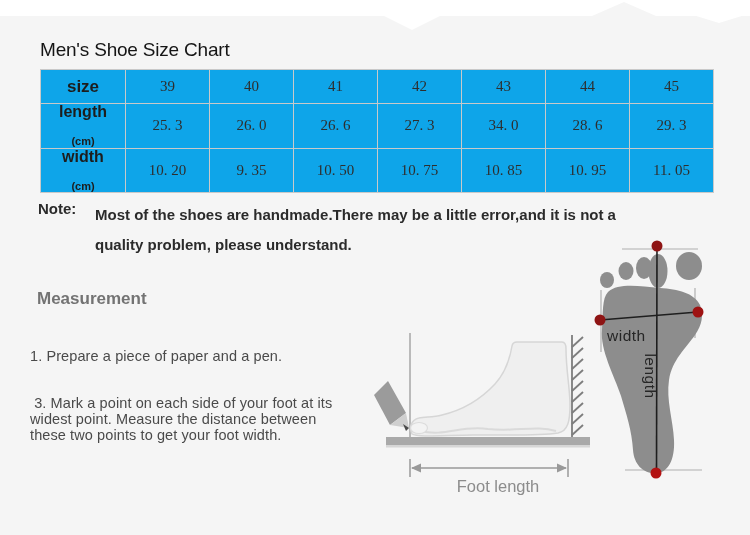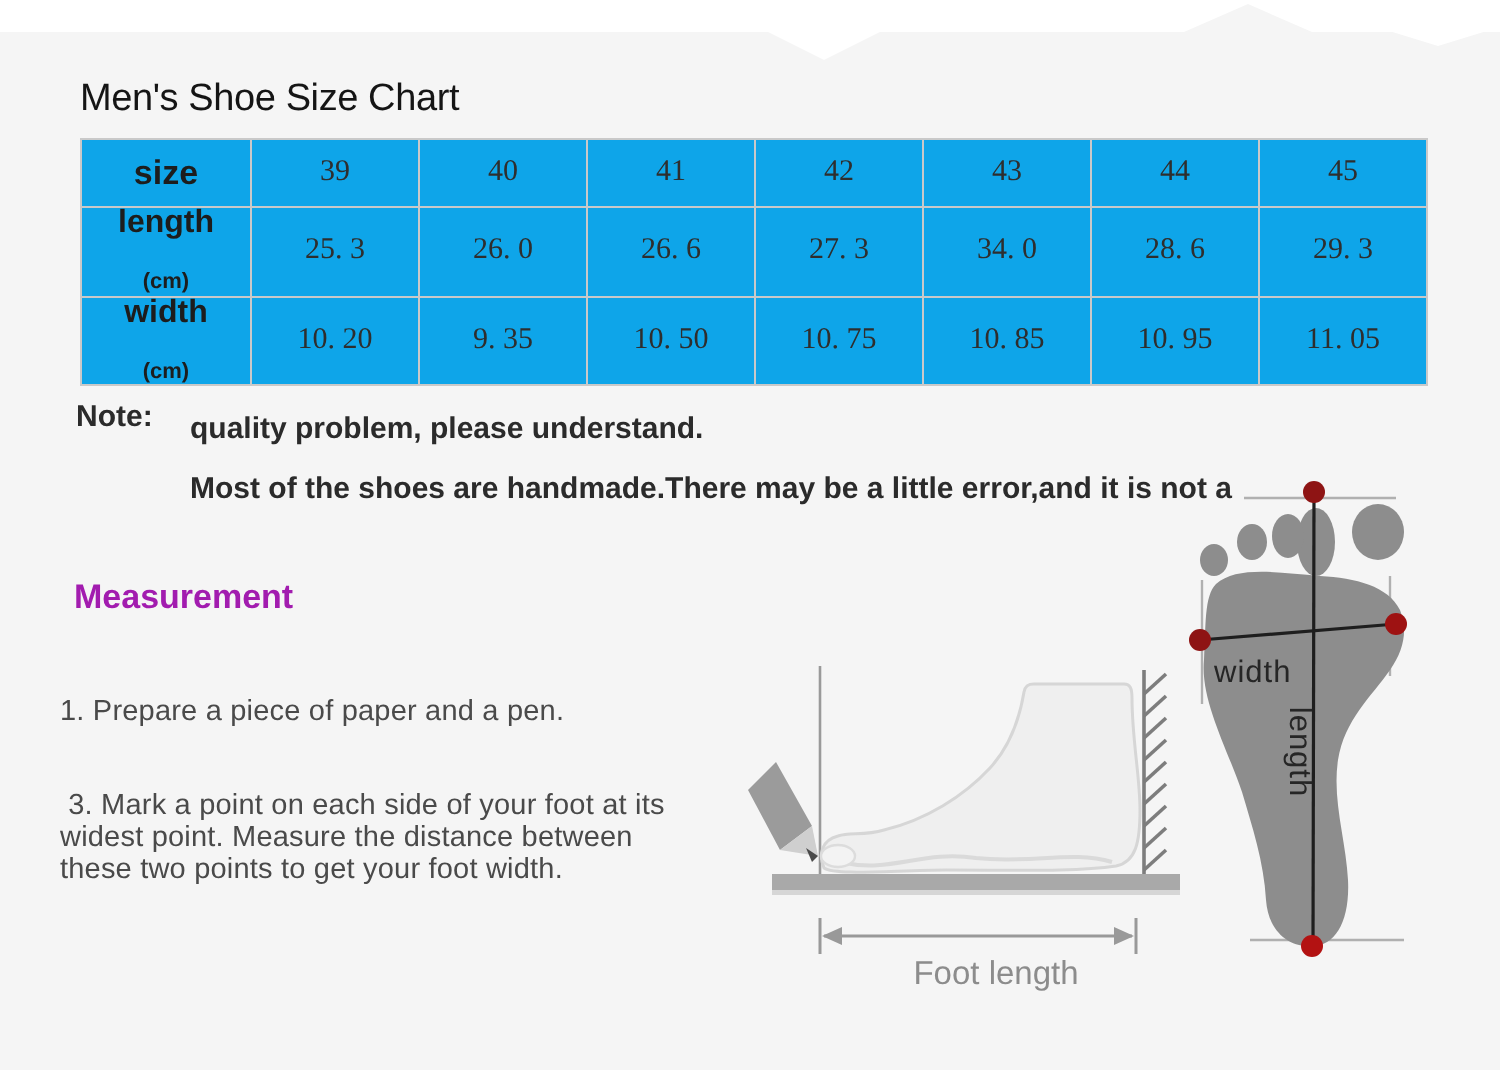--- a/index.html
+++ b/index.html
@@ -35,21 +35,21 @@
   th.rowhead{font-size:16px;font-weight:bold;color:#1d1d1d;line-height:1.02;}
   th.rowhead .unit{display:block;font-size:11px;font-weight:bold;color:#1d1d1d;margin-top:16px;}
   th.corner{font-size:17px;font-weight:bold;color:#1d1d1d;}
   td.num{font-family:"Liberation Serif",serif;font-size:15px;color:#2e2e2e;}
 
   .note-label{position:absolute;left:38px;top:200px;font-size:15px;font-weight:bold;color:#2b2b2b;}
   .note-lines{position:absolute;left:95px;top:200px;font-size:15px;font-weight:bold;
     color:#2b2b2b;line-height:30px;white-space:pre;}
 
   .measure-heading{position:absolute;left:37px;top:289px;margin:0;
-    font-size:17px;font-weight:bold;color:#a21caf;}
+    font-size:17px;font-weight:bold;color:#737373;}
 
   .steps{position:absolute;left:30px;top:317px;width:385px;
     font-size:14.5px;line-height:15.8px;color:#4a4a4a;white-space:pre;letter-spacing:0.1px;}
   .steps p{margin:0;}
 
   svg text{font-family:"Liberation Sans",sans-serif;}
   .svg-abs{position:absolute;}
 </style>
 </head>
 <body>
@@ -108,21 +108,21 @@
       <td class="num">10. 50</td>
       <td class="num">10. 75</td>
       <td class="num">10. 85</td>
       <td class="num">10. 95</td>
       <td class="num">11. 05</td>
     </tr>
   </tbody>
     </table>
 
   <div class="note-label">Note:</div>
-  <div class="note-lines"><div>quality problem, please understand.</div><div>Most of the shoes are handmade.There may be a little error,and it is not a</div></div>
+  <div class="note-lines"><div>Most of the shoes are handmade.There may be a little error,and it is not a</div><div>quality problem, please understand.</div></div>
 
   <h2 class="measure-heading">Measurement</h2>
 
   <div class="steps">
     <p>1. Prepare a piece of paper and a pen.</p>
     <p> 3. Mark a point on each side of your foot at its
 widest point. Measure the distance between
 these two points to get your foot width.</p>
     
   </div>

